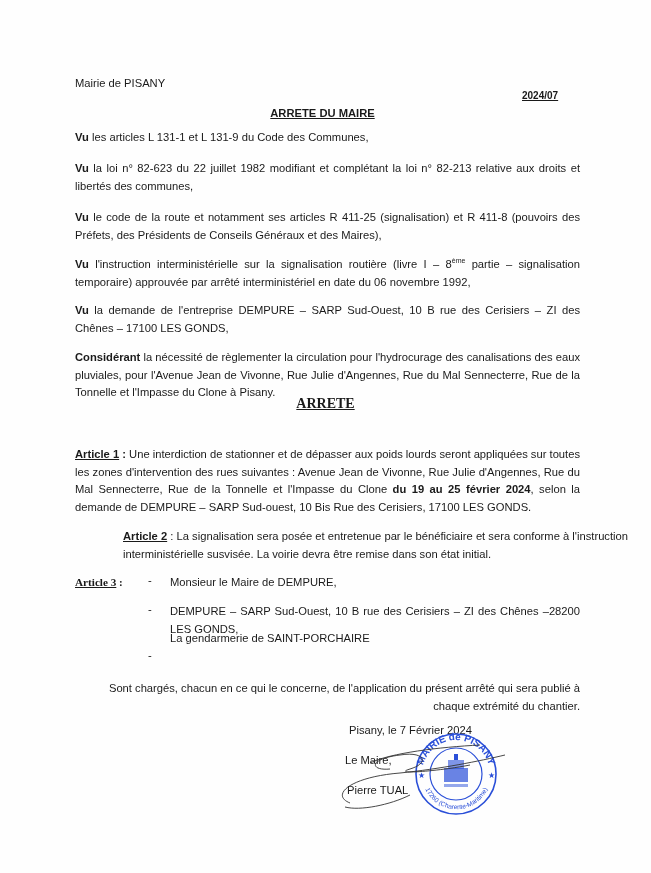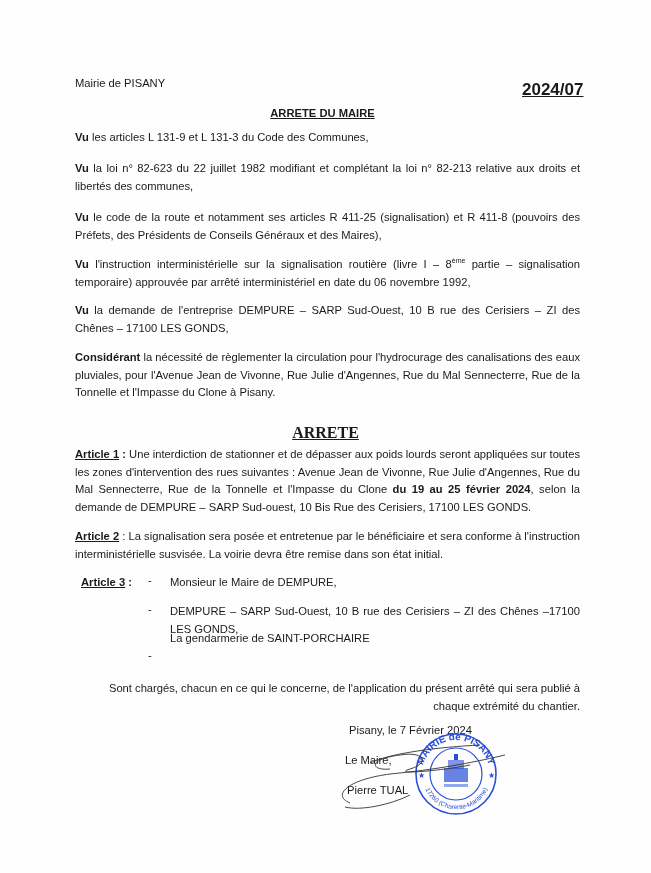--- a/index.html
+++ b/index.html
@@ -11,47 +11,47 @@
   .u { text-decoration: underline; font-weight: bold; }
   .center { text-align: center; }
   .serif { font-family: "Liberation Serif", serif; }
   .list-item { position: absolute; line-height: 17.5px; }
   .sup { font-size: 7px; vertical-align: super; line-height: 0; }
 </style>
 </head>
 <body>
 
 <div class="abs" style="left:75px;top:77px;">Mairie de PISANY</div>
-<div class="abs u" style="left:522px;top:80px;font-size:17px;">2024/07</div>
+<div class="abs u" style="left:522px;top:90px;font-size:10px;">2024/07</div>
 <div class="abs u center" style="left:0;width:645px;top:107px;">ARRETE DU MAIRE</div>
 
-<div class="p" style="top:129px;"><b>Vu</b><span> les articles L 131-9 et L 131-3 du Code des Communes,</span></div>
+<div class="p" style="top:129px;"><b>Vu</b><span> les articles L 131-1 et L 131-9 du Code des Communes,</span></div>
 <div class="p" style="top:160px;"><b>Vu</b><span> la loi n° 82-623 du 22 juillet 1982 modifiant et complétant la loi n° 82-213 relative aux droits et libertés des communes,</span></div>
 <div class="p" style="top:209px;"><b>Vu</b><span> le code de la route et notamment ses articles R 411-25 (signalisation) et R 411-8 (pouvoirs des Préfets, des Présidents de Conseils Généraux et des Maires),</span></div>
 <div class="p" style="top:256px;"><b>Vu</b><span> l'instruction interministérielle sur la signalisation routière (livre I – 8</span><span class="sup">ème</span><span> partie – signalisation temporaire) approuvée par arrêté interministériel en date du 06 novembre 1992,</span></div>
 <div class="p" style="top:302px;"><b>Vu</b><span> la demande de l'entreprise DEMPURE – SARP Sud-Ouest, 10 B rue des Cerisiers – ZI des Chênes – 17100 LES GONDS,</span></div>
 <div class="p" style="top:349px;"><b>Considérant</b><span> la nécessité de règlementer la circulation pour l'hydrocurage des canalisations des eaux pluviales, pour l'Avenue Jean de Vivonne, Rue Julie d'Angennes, Rue du Mal Sennecterre, Rue de la Tonnelle et l'Impasse du Clone à Pisany.</span></div>
 
-<div class="abs center serif" style="left:0;width:651px;top:424px;font-weight:bold;text-decoration:underline;font-size:16px;">ARRETE</div>
+<div class="abs center serif" style="left:0;width:651px;top:396px;font-weight:bold;text-decoration:underline;font-size:14px;">ARRETE</div>
 
 <div class="p" style="top:446px;">
   <span class="u">Article 1</span><b> : </b><span>Une interdiction de stationner et de dépasser aux poids lourds seront appliquées sur toutes les zones d'intervention des rues suivantes : Avenue Jean de Vivonne, Rue Julie d'Angennes, Rue du Mal Sennecterre, Rue de la Tonnelle et l'Impasse du Clone </span><b>du 19 au 25 février 2024</b><span>, selon la demande de DEMPURE – SARP Sud-ouest, 10 Bis Rue des Cerisiers, 17100 LES GONDS.</span>
 </div>
 
-<div class="p" style="top:528px;">
+<div class="p" style="top:528px;margin-left:48px;">
   <span class="u">Article 2</span><span> : </span><span>La signalisation sera posée et entretenue par le bénéficiaire et sera conforme à l'instruction interministérielle susvisée. La voirie devra être remise dans son état initial.</span>
 </div>
 
-<div class="abs" style="left:81px;top:574px;line-height:17.5px;">
+<div class="abs" style="left:75px;top:574px;line-height:17.5px;font-family:Liberation Serif, serif;">
   <span class="u">Article 3</span><b> :</b>
 </div>
 <div class="abs" style="top:574px;left:148px;">-</div>
 <div class="list-item" style="top:574px;left:170px;width:410px;">Monsieur le Maire de DEMPURE,</div>
 <div class="abs" style="top:603px;left:148px;">-</div>
-<div class="list-item" style="top:603px;left:170px;width:410px;text-align:justify;">DEMPURE – SARP Sud-Ouest, 10 B rue des Cerisiers – ZI des Chênes –17100 LES GONDS,</div>
+<div class="list-item" style="top:603px;left:170px;width:410px;text-align:justify;">DEMPURE – SARP Sud-Ouest, 10 B rue des Cerisiers – ZI des Chênes –28200 LES GONDS,</div>
 <div class="abs" style="top:649px;left:148px;">-</div>
 <div class="list-item" style="top:630px;left:170px;width:410px;">La gendarmerie de SAINT-PORCHAIRE</div>
 
 <div class="p" style="top:680px;text-align:right;">Sont chargés, chacun en ce qui le concerne, de l'application du présent arrêté qui sera publié à chaque extrémité du chantier.</div>
 
 <div class="abs" style="left:349px;top:724px;">Pisany, le 7 Février 2024</div>
 <div class="abs" style="left:345px;top:754px;">Le Maire,</div>
 <div class="abs" style="left:347px;top:784px;">Pierre TUAL</div>
 
 <svg class="abs" style="left:400px;top:718px;" width="110" height="100" viewBox="0 0 110 100">

